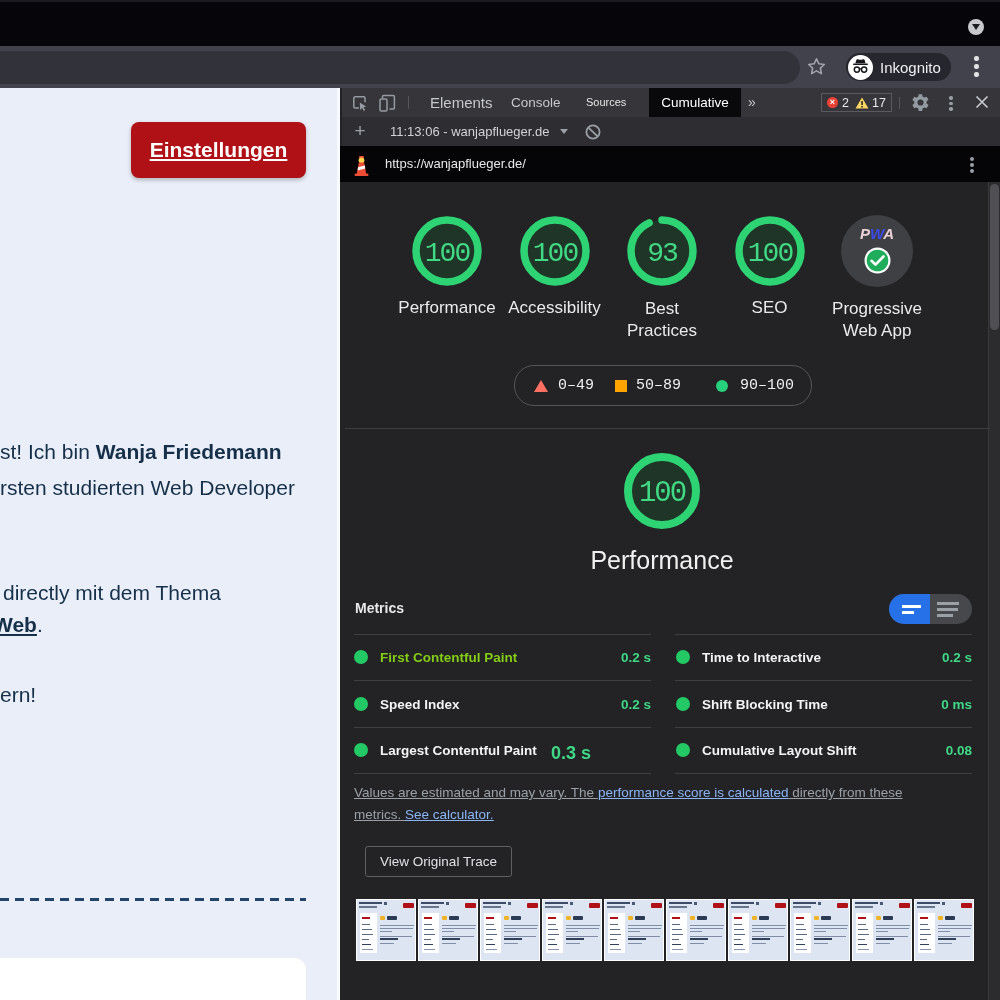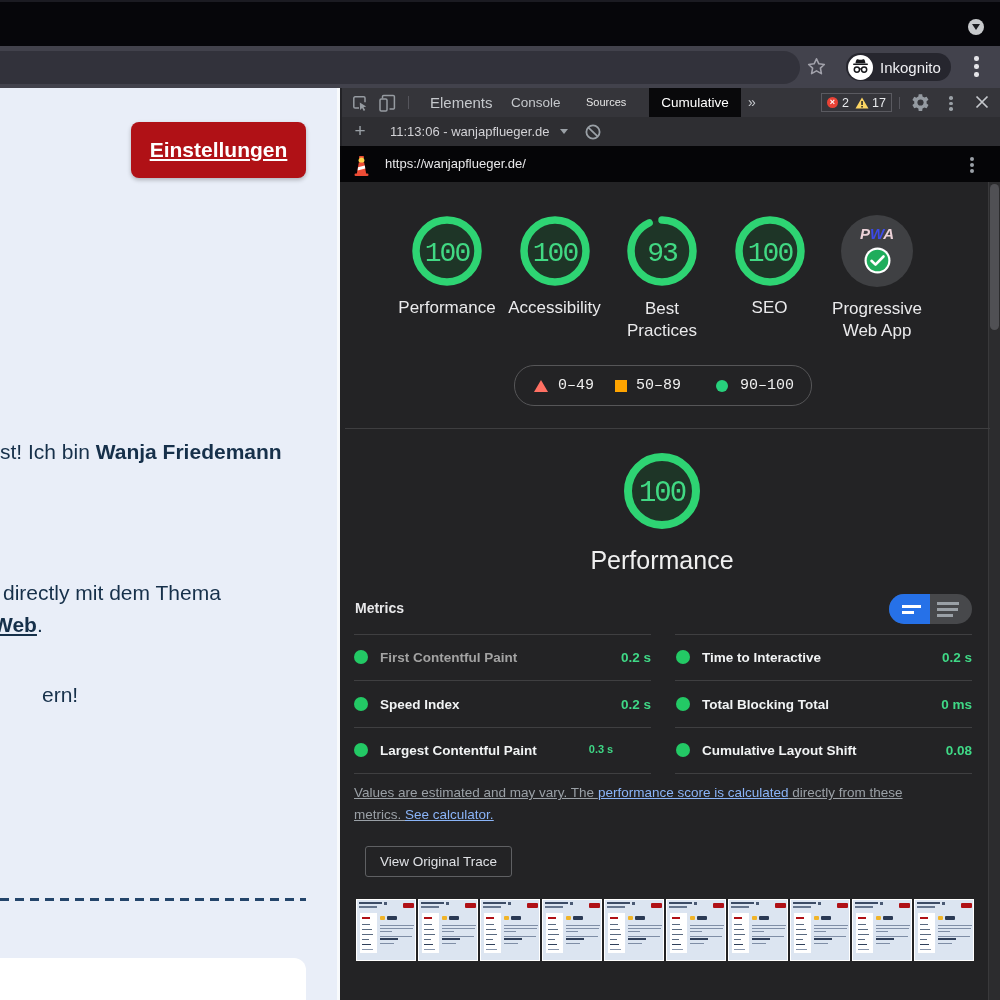--- a/index.html
+++ b/index.html
@@ -36,23 +36,24 @@
   </svg>
   <div class="abs" style="left:880px;top:59px;width:70px;height:17px;color:#eeeef2;font-size:15px;line-height:17px;">Inkognito</div>
 
   <div class="abs" style="left:974px;top:56px;width:4.5px;height:4.5px;border-radius:50%;background:#e4e4e8;"></div>
   <div class="abs" style="left:974px;top:64px;width:4.5px;height:4.5px;border-radius:50%;background:#e4e4e8;"></div>
   <div class="abs" style="left:974px;top:72px;width:4.5px;height:4.5px;border-radius:50%;background:#e4e4e8;"></div>
 
   <div class="abs" style="left:0;top:88px;width:337px;height:912px;background:#e9eef8;overflow:hidden;">
     <div class="abs" style="left:131px;top:34px;width:175px;height:56px;background:#b01116;border-radius:8px;box-shadow:0 2px 4px rgba(0,0,0,0.25);color:#fff;font-size:21px;font-weight:bold;text-align:center;line-height:56px;"><span style="text-decoration:underline;">Einstellungen</span></div>
     <div class="abs" style="left:0;top:353px;width:340px;color:#16304a;font-size:21px;line-height:22px;white-space:nowrap;">st! Ich bin <b>Wanja Friedemann</b></div>
+    <div class="abs" style="left:0;top:389px;width:340px;color:#16304a;font-size:21px;line-height:22px;white-space:nowrap;">rsten studierten Web Developer</div>
     <div class="abs" style="left:3px;top:494px;width:340px;color:#16304a;font-size:21px;line-height:22px;white-space:nowrap;">directly mit dem Thema</div>
     <div class="abs" style="left:-7px;top:526px;width:340px;color:#16304a;font-size:21px;line-height:22px;white-space:nowrap;"><b style="text-decoration:underline;">Web</b>.</div>
-    <div class="abs" style="left:0;top:596px;color:#16304a;font-size:21px;line-height:22px;padding-left:42px;">ern!</div>
+    <div class="abs" style="left:0;top:596px;color:#16304a;font-size:21px;line-height:22px;">ern!</div>
     <div class="abs" style="left:0;top:810px;width:306px;height:3px;background:repeating-linear-gradient(90deg,#24456b 0,#24456b 9px,transparent 9px,transparent 15px);"></div>
     <div class="abs" style="left:-10px;top:870px;width:316px;height:60px;background:#ffffff;border-radius:0 12px 0 0;"></div>
   </div>
 
   <div class="abs" style="left:337px;top:88px;width:3px;height:912px;background:#f8fafc;"></div>
 
   <div class="abs" style="left:340px;top:88px;width:660px;height:912px;background:#232325;overflow:hidden;">
 
     <div class="abs" style="left:0;top:0;width:660px;height:29px;background:#35353a;border-left:2px solid #232327;"></div>
 
@@ -190,36 +191,36 @@
     <div class="abs" style="left:14px;top:545.5px;width:297px;height:1px;background:#3f3f41;"></div>
     <div class="abs" style="left:335px;top:545.5px;width:297px;height:1px;background:#3f3f41;"></div>
     <div class="abs" style="left:14px;top:592px;width:297px;height:1px;background:#3f3f41;"></div>
     <div class="abs" style="left:335px;top:592px;width:297px;height:1px;background:#3f3f41;"></div>
     <div class="abs" style="left:14px;top:638.8px;width:297px;height:1px;background:#3f3f41;"></div>
     <div class="abs" style="left:335px;top:638.8px;width:297px;height:1px;background:#3f3f41;"></div>
     <div class="abs" style="left:14px;top:685.3px;width:297px;height:1px;background:#3f3f41;"></div>
     <div class="abs" style="left:335px;top:685.3px;width:297px;height:1px;background:#3f3f41;"></div>
 
     <div class="abs" style="left:14px;top:562px;width:14px;height:14px;border-radius:50%;background:#23c965;"></div>
-    <div class="abs" style="left:40px;top:562px;font-size:13.5px;color:#a3a3a3;font-weight:bold;">First Contentful Paint</div>
+    <div class="abs" style="left:40px;top:562px;font-size:13.5px;color:#84cc16;font-weight:bold;">First Contentful Paint</div>
     <div class="abs" style="left:211px;top:562px;width:100px;text-align:right;font-size:13.5px;color:#3fd886;font-weight:bold;">0.2&nbsp;s</div>
     <div class="abs" style="left:336px;top:562px;width:14px;height:14px;border-radius:50%;background:#23c965;"></div>
     <div class="abs" style="left:362px;top:562px;font-size:13.5px;color:#f1f3f4;font-weight:bold;">Time to Interactive</div>
     <div class="abs" style="left:532px;top:562px;width:100px;text-align:right;font-size:13.5px;color:#3fd886;font-weight:bold;">0.2&nbsp;s</div>
 
     <div class="abs" style="left:14px;top:608.5px;width:14px;height:14px;border-radius:50%;background:#23c965;"></div>
     <div class="abs" style="left:40px;top:608.5px;font-size:13.5px;color:#f1f3f4;font-weight:bold;">Speed Index</div>
     <div class="abs" style="left:211px;top:608.5px;width:100px;text-align:right;font-size:13.5px;color:#3fd886;font-weight:bold;">0.2&nbsp;s</div>
     <div class="abs" style="left:336px;top:608.5px;width:14px;height:14px;border-radius:50%;background:#23c965;"></div>
-    <div class="abs" style="left:362px;top:608.5px;font-size:13.5px;color:#f1f3f4;font-weight:bold;">Total Blocking Total</div>
+    <div class="abs" style="left:362px;top:608.5px;font-size:13.5px;color:#f1f3f4;font-weight:bold;">Shift Blocking Time</div>
     <div class="abs" style="left:532px;top:608.5px;width:100px;text-align:right;font-size:13.5px;color:#3fd886;font-weight:bold;">0&nbsp;ms</div>
 
     <div class="abs" style="left:14px;top:655px;width:14px;height:14px;border-radius:50%;background:#23c965;"></div>
     <div class="abs" style="left:40px;top:655px;font-size:13.5px;color:#f1f3f4;font-weight:bold;">Largest Contentful Paint</div>
-    <div class="abs" style="left:211px;top:655px;width:100px;text-align:center;font-size:11px;color:#3fd886;font-weight:bold;">0.3&nbsp;s</div>
+    <div class="abs" style="left:211px;top:655px;width:100px;text-align:left;font-size:18px;color:#3fd886;font-weight:bold;">0.3&nbsp;s</div>
     <div class="abs" style="left:336px;top:655px;width:14px;height:14px;border-radius:50%;background:#23c965;"></div>
     <div class="abs" style="left:362px;top:655px;font-size:13.5px;color:#f1f3f4;font-weight:bold;">Cumulative Layout Shift</div>
     <div class="abs" style="left:532px;top:655px;width:100px;text-align:right;font-size:13.5px;color:#3fd886;font-weight:bold;">0.08</div>
 
     <div class="abs" style="left:14px;top:694px;width:560px;font-size:13.5px;line-height:22px;color:#9aa0a6;text-decoration:underline;">Values are estimated and may vary. The <span style="color:#8ab4f8;text-decoration:underline;">performance score is calculated</span> directly from these metrics. <span style="color:#8ab4f8;text-decoration:underline;">See calculator.</span></div>
 
     <div class="abs" style="left:25px;top:758px;width:145px;height:29px;border:1px solid #5f6063;border-radius:3px;color:#dfe1e5;font-size:13.5px;text-align:center;line-height:29px;">View Original Trace</div>
 
     <div class="abs" id="filmstrip" style="left:15.5px;top:811px;width:625px;height:62px;">
         <div style="position:absolute;left:0px;top:0;width:60px;height:62px;background:#dce5f1;border:1.5px solid #fff;box-sizing:border-box;">

